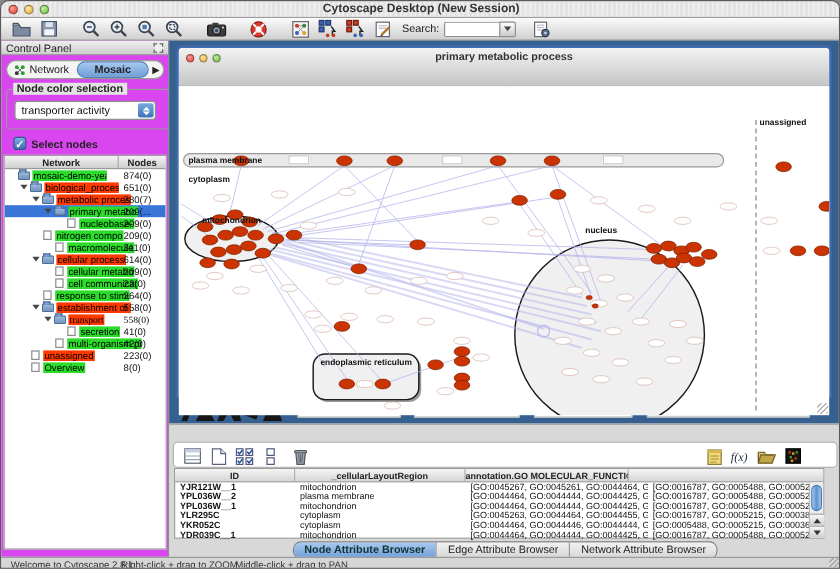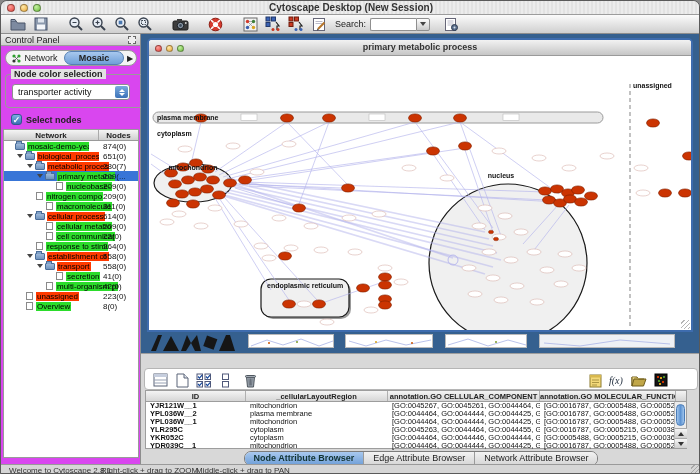--- a/index.html
+++ b/index.html
@@ -64,21 +64,21 @@
   .ipage{width:7px;height:8px;background:#fff;border:1px solid #8a8a8a;margin:0 3px 0 2px;flex:none;}
   .chip{padding:0 1px;color:#000;line-height:9px;max-width:62px;overflow:hidden;flex:none;}
   .chip.green{background:var(--green);} .chip.red{background:var(--red);}
   .cnt{position:absolute;left:99px;color:#111;}
   .trow.sel .cnt{color:#0b1e33;}
   
   .mdi{position:absolute;left:140px;top:0;width:560px;height:319px;background:var(--mdi);overflow:hidden;}
   .bg-logo{position:absolute;left:8px;top:299px;}
   .bgwin{position:absolute;top:300px;height:14px;background:#fff;border:1px solid #b9b9b9;overflow:hidden;}
   .net-window{position:absolute;left:6px;top:4px;width:546px;height:294px;border:2px solid #3e6cae;border-radius:5px 5px 0 0;background:#fff;}
-  .net-titlebar{height:16px;background:linear-gradient(#f2f2f2,#c6c6c6);border-bottom:1px solid #9a9a9a;border-radius:3px 3px 0 0;position:relative;}
+  .net-titlebar{height:32px;background:linear-gradient(#f2f2f2,#c6c6c6);border-bottom:1px solid #9a9a9a;border-radius:3px 3px 0 0;position:relative;}
   .net-titlebar .title{position:absolute;left:0;right:0;top:2px;text-align:center;font-size:9px;font-weight:bold;color:#333;}
   .nlights{position:absolute;left:6px;top:5px;display:flex;gap:4px;}
   .nlight{width:7px;height:7px;border-radius:50%;border:1px solid rgba(0,0,0,.35);}
   .canvas{position:relative;width:542px;height:274px;background:#fff;overflow:hidden;}
   .grip{position:absolute;right:1px;bottom:1px;width:9px;height:9px;
     background:repeating-linear-gradient(135deg,transparent 0 2px,#b5b5b5 2px 3px);}
   
   .data-panel{position:absolute;left:140px;top:319px;width:560px;height:111px;background:#d8d8d8;border-top:1px solid #9d9d9d;}
   .dp-toolbar{position:absolute;left:3px;top:14px;width:554px;height:22px;background:#fff;border:1px solid #b5b5b5;border-radius:4px;}
   .dbtn{position:absolute;top:2px;width:18px;height:18px;display:flex;align-items:center;justify-content:center;}
@@ -362,21 +362,21 @@
               <span class="ipage"></span>
               <span class="chip green">response to stimulu</span>
               <span class="cnt">264(0)</span>
             </div>
             <div class="trow" style="padding-left: 23px;">
               <span class="tri"></span>
               <span class="ifolder"></span>
               <span class="chip red">establishment of lo</span>
               <span class="cnt">558(0)</span>
             </div>
-            <div class="trow" style="padding-left: 33px;">
+            <div class="trow" style="padding-left: 33px; font-family: Liberation Serif, serif;">
               <span class="tri"></span>
               <span class="ifolder"></span>
               <span class="chip red">transport</span>
               <span class="cnt">558(0)</span>
             </div>
             <div class="trow" style="padding-left: 43px;">
               <span style="width: 7px; flex: 0 0 auto;"></span>
               <span class="ipage"></span>
               <span class="chip green">secretion</span>
               <span class="cnt">41(0)</span>
@@ -683,21 +683,20 @@
                 <rect x="8" y="8" width="2" height="2" fill="#cc3300"></rect>
                 <rect x="5" y="10" width="2" height="2" fill="#d4a017"></rect>
               </g>
             </svg>
           </span>
       </div>
       <div class="dp-table">
         <div class="thead" id="table-head">
             <div class="c-id">ID</div>
             <div class="c-rg">_cellularLayoutRegion</div>
-            <div class="c-cc">annotation.GO CELLULAR_COMPONENT</div>
             <div class="c-mf">annotation.GO MOLECULAR_FUNCTION</div>
           </div>
         <div id="table-rows">
             <div class="trrow">
               <div class="c-id">YJR121W__1</div>
               <div class="c-rg">mitochondrion</div>
               <div class="c-cc">[GO:0045267, GO:0045261, GO:0044464, G...</div>
               <div class="c-mf">[GO:0016787, GO:0005488, GO:0005215, G...</div>
             </div>
             <div class="trrow">

